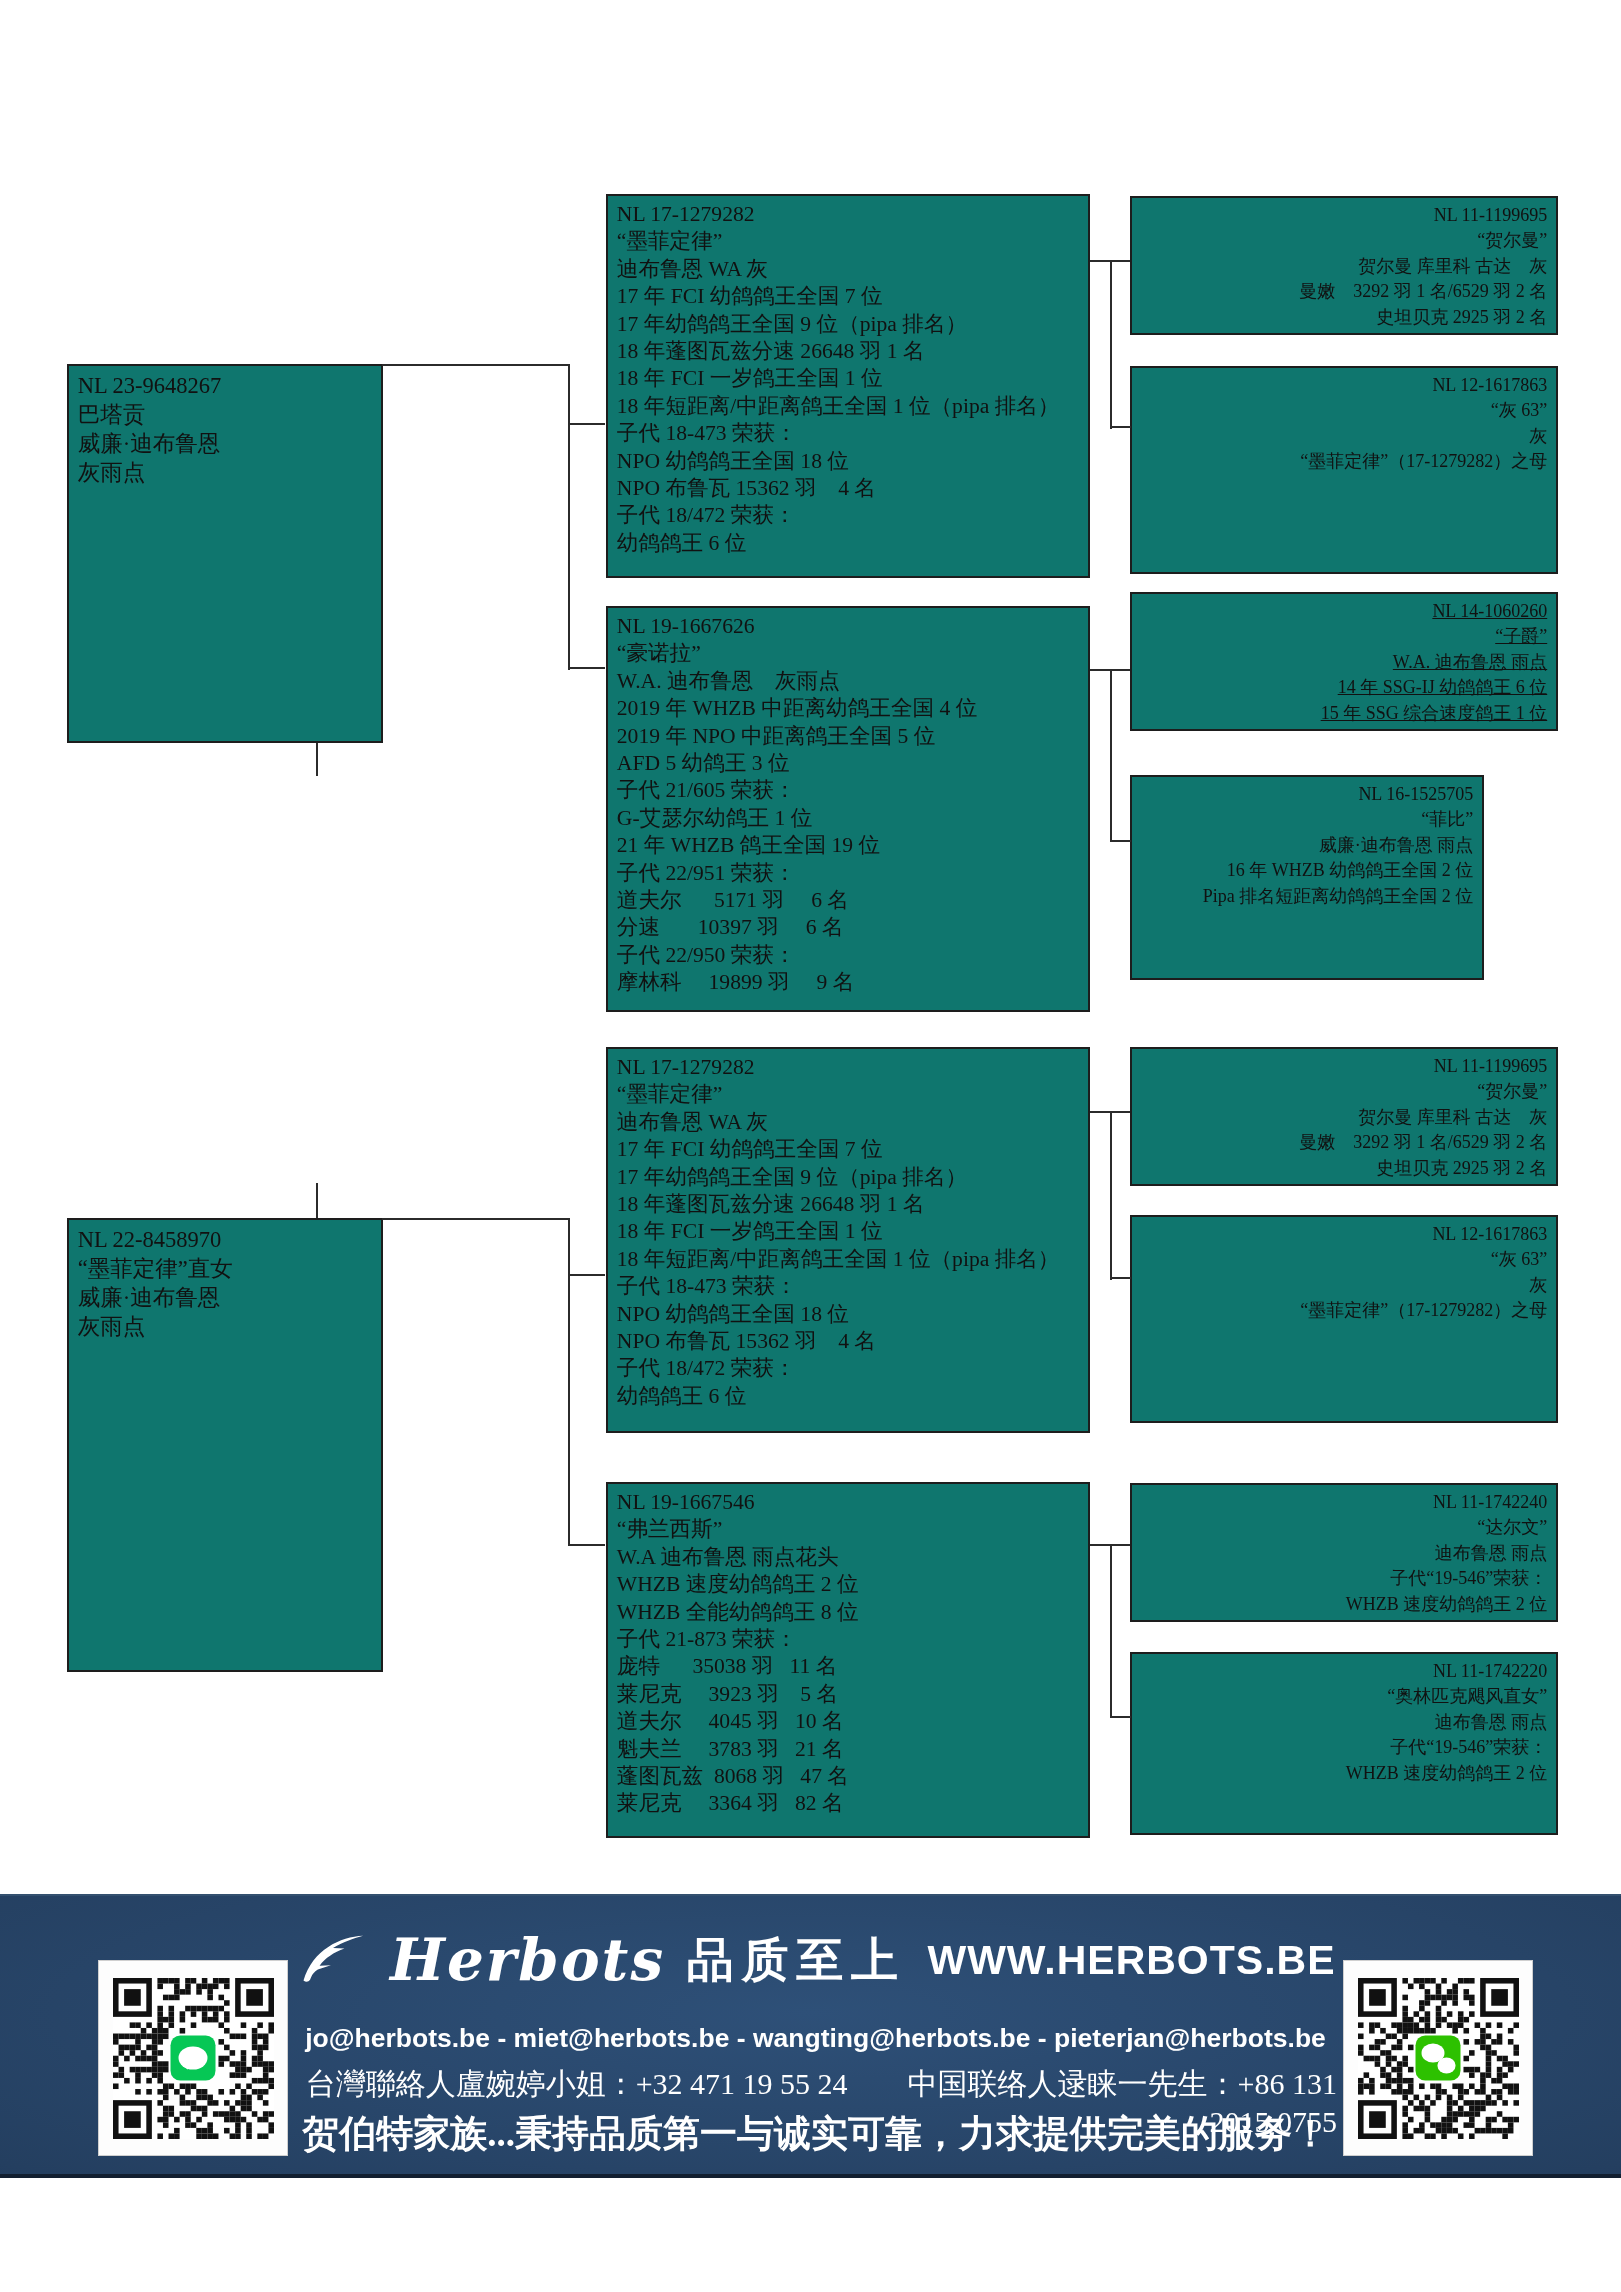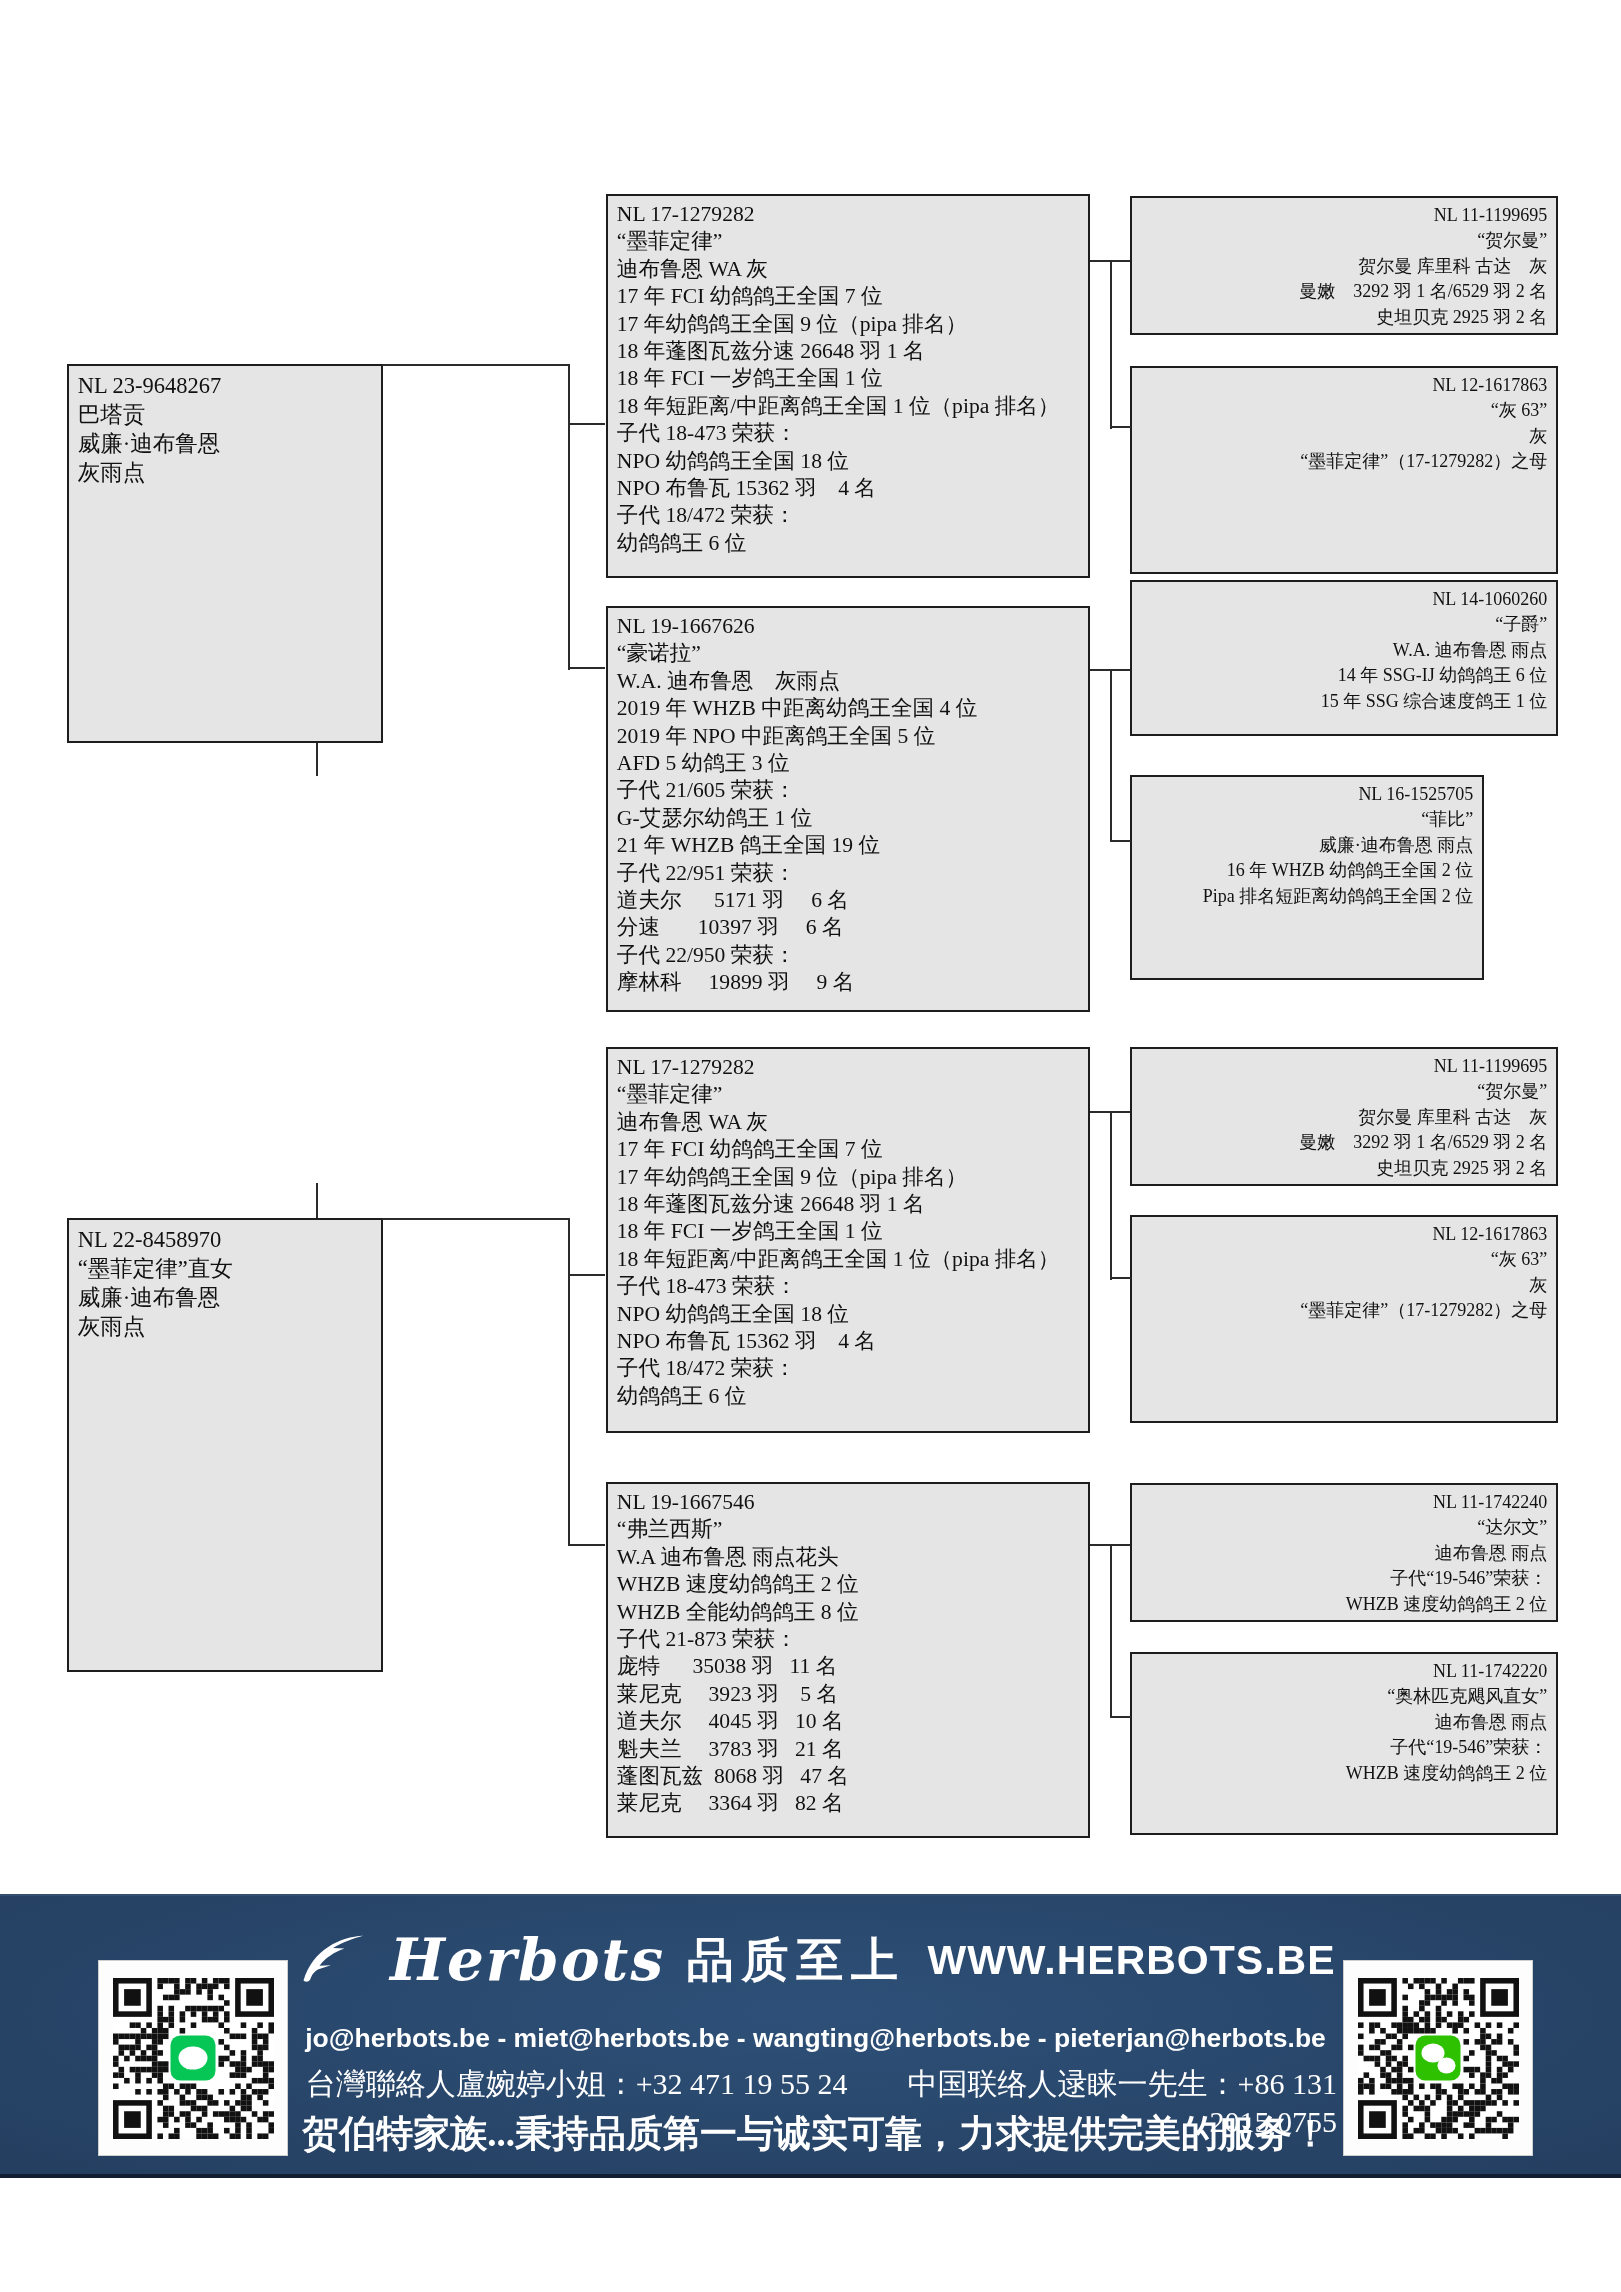--- a/index.html
+++ b/index.html
@@ -1,19 +1,19 @@
 <!DOCTYPE html>
 <html><head>
 <meta charset="utf-8">
 <style>
   html,body{margin:0;padding:0;background:#ffffff;}
   #page{position:relative;width:1621px;height:2293px;background:#ffffff;overflow:hidden;
         font-family:"Liberation Serif","DejaVu Serif",serif;color:#111;}
   
-  .pbox{position:absolute;box-sizing:border-box;border:2px solid #1d1d1d;background:#e5e5e5;
+  .pbox{position:absolute;box-sizing:border-box;border:2px solid #1d1d1d;background:#0f766e;
         padding:4.9px 8.8px;font-size:21.6px;line-height:27.4px;white-space:pre-wrap;}
   .pbox .line{min-height:1em;}
   .leftcol{font-size:22.5px;line-height:29px;}
   .smallcol{font-size:18px;line-height:25.5px;text-align:right;}
   .subject{border:4.9px solid #000;background:#e9e9e9;font-size:22.5px;line-height:29px;}
   
   .cl{position:absolute;background:#2b2b2b;}
   
   .band{position:absolute;left:0;top:1894px;width:1621px;height:284px;
         background:radial-gradient(120% 150% at 50% 42%, #2e5078 0%, #243f60 55%, #182a42 100%);
@@ -59,21 +59,21 @@
   <div class="pbox" style="left:606px;top:606px;width:484px;height:406px;"><div class="line">NL 19-1667626</div><div class="line">“豪诺拉”</div><div class="line">W.A. 迪布鲁恩　灰雨点</div><div class="line">2019 年 WHZB 中距离幼鸽王全国 4 位</div><div class="line">2019 年 NPO 中距离鸽王全国 5 位</div><div class="line">AFD 5 幼鸽王 3 位</div><div class="line">子代 21/605 荣获：</div><div class="line">G-艾瑟尔幼鸽王 1 位</div><div class="line">21 年 WHZB 鸽王全国 19 位</div><div class="line">子代 22/951 荣获：</div><div class="line">道夫尔      5171 羽     6 名</div><div class="line">分速       10397 羽     6 名</div><div class="line">子代 22/950 荣获：</div><div class="line">摩林科     19899 羽     9 名</div></div>
 
   <div class="pbox" style="left:606px;top:1047px;width:484px;height:386px;"><div class="line">NL 17-1279282</div><div class="line">“墨菲定律”</div><div class="line">迪布鲁恩 WA 灰</div><div class="line">17 年 FCI 幼鸽鸽王全国 7 位</div><div class="line">17 年幼鸽鸽王全国 9 位（pipa 排名）</div><div class="line">18 年蓬图瓦兹分速 26648 羽 1 名</div><div class="line">18 年 FCI 一岁鸽王全国 1 位</div><div class="line">18 年短距离/中距离鸽王全国 1 位（pipa 排名）</div><div class="line">子代 18-473 荣获：</div><div class="line">NPO 幼鸽鸽王全国 18 位</div><div class="line">NPO 布鲁瓦 15362 羽    4 名</div><div class="line">子代 18/472 荣获：</div><div class="line">幼鸽鸽王 6 位</div></div>
 
   <div class="pbox" style="left:606px;top:1482px;width:484px;height:356px;"><div class="line">NL 19-1667546</div><div class="line">“弗兰西斯”</div><div class="line">W.A 迪布鲁恩 雨点花头</div><div class="line">WHZB 速度幼鸽鸽王 2 位</div><div class="line">WHZB 全能幼鸽鸽王 8 位</div><div class="line">子代 21-873 荣获：</div><div class="line">庞特      35038 羽   11 名</div><div class="line">莱尼克     3923 羽    5 名</div><div class="line">道夫尔     4045 羽   10 名</div><div class="line">魁夫兰     3783 羽   21 名</div><div class="line">蓬图瓦兹  8068 羽   47 名</div><div class="line">莱尼克     3364 羽   82 名</div></div>
 
   <div class="pbox smallcol" style="left:1130px;top:196px;width:428px;height:139px;"><div class="line">NL 11-1199695</div><div class="line">“贺尔曼”</div><div class="line">贺尔曼 库里科 古达　灰</div><div class="line">曼嫩　3292 羽 1 名/6529 羽 2 名</div><div class="line">史坦贝克 2925 羽 2 名</div></div>
 
   <div class="pbox smallcol" style="left:1130px;top:366px;width:428px;height:208px;"><div class="line">NL 12-1617863</div><div class="line">“灰 63”</div><div class="line">灰</div><div class="line">“墨菲定律”（17-1279282）之母</div></div>
 
-  <div class="pbox smallcol" style="left:1130px;top:580px;width:428px;height:156px;"><div class="line">NL 14-1060260</div><div class="line">“子爵”</div><div class="line">W.A. 迪布鲁恩 雨点</div><div class="line">14 年 SSG-IJ 幼鸽鸽王 6 位</div><div class="line">15 年 SSG 综合速度鸽王 1 位</div></div>
+  <div class="pbox smallcol" style="left:1130px;top:592px;width:428px;height:139px;text-decoration:underline;"><div class="line">NL 14-1060260</div><div class="line">“子爵”</div><div class="line">W.A. 迪布鲁恩 雨点</div><div class="line">14 年 SSG-IJ 幼鸽鸽王 6 位</div><div class="line">15 年 SSG 综合速度鸽王 1 位</div></div>
 
   <div class="pbox smallcol" style="left:1130px;top:775px;width:354px;height:205px;"><div class="line">NL 16-1525705</div><div class="line">“菲比”</div><div class="line">威廉·迪布鲁恩 雨点</div><div class="line">16 年 WHZB 幼鸽鸽王全国 2 位</div><div class="line">Pipa 排名短距离幼鸽鸽王全国 2 位</div></div>
 
   <div class="pbox smallcol" style="left:1130px;top:1047px;width:428px;height:139px;"><div class="line">NL 11-1199695</div><div class="line">“贺尔曼”</div><div class="line">贺尔曼 库里科 古达　灰</div><div class="line">曼嫩　3292 羽 1 名/6529 羽 2 名</div><div class="line">史坦贝克 2925 羽 2 名</div></div>
 
   <div class="pbox smallcol" style="left:1130px;top:1215px;width:428px;height:208px;"><div class="line">NL 12-1617863</div><div class="line">“灰 63”</div><div class="line">灰</div><div class="line">“墨菲定律”（17-1279282）之母</div></div>
 
   <div class="pbox smallcol" style="left:1130px;top:1483px;width:428px;height:139px;"><div class="line">NL 11-1742240</div><div class="line">“达尔文”</div><div class="line">迪布鲁恩 雨点</div><div class="line">子代“19-546”荣获：</div><div class="line">WHZB 速度幼鸽鸽王 2 位</div></div>
 
   <div class="pbox smallcol" style="left:1130px;top:1652px;width:428px;height:183px;"><div class="line">NL 11-1742220</div><div class="line">“奥林匹克飓风直女”</div><div class="line">迪布鲁恩 雨点</div><div class="line">子代“19-546”荣获：</div><div class="line">WHZB 速度幼鸽鸽王 2 位</div></div>

